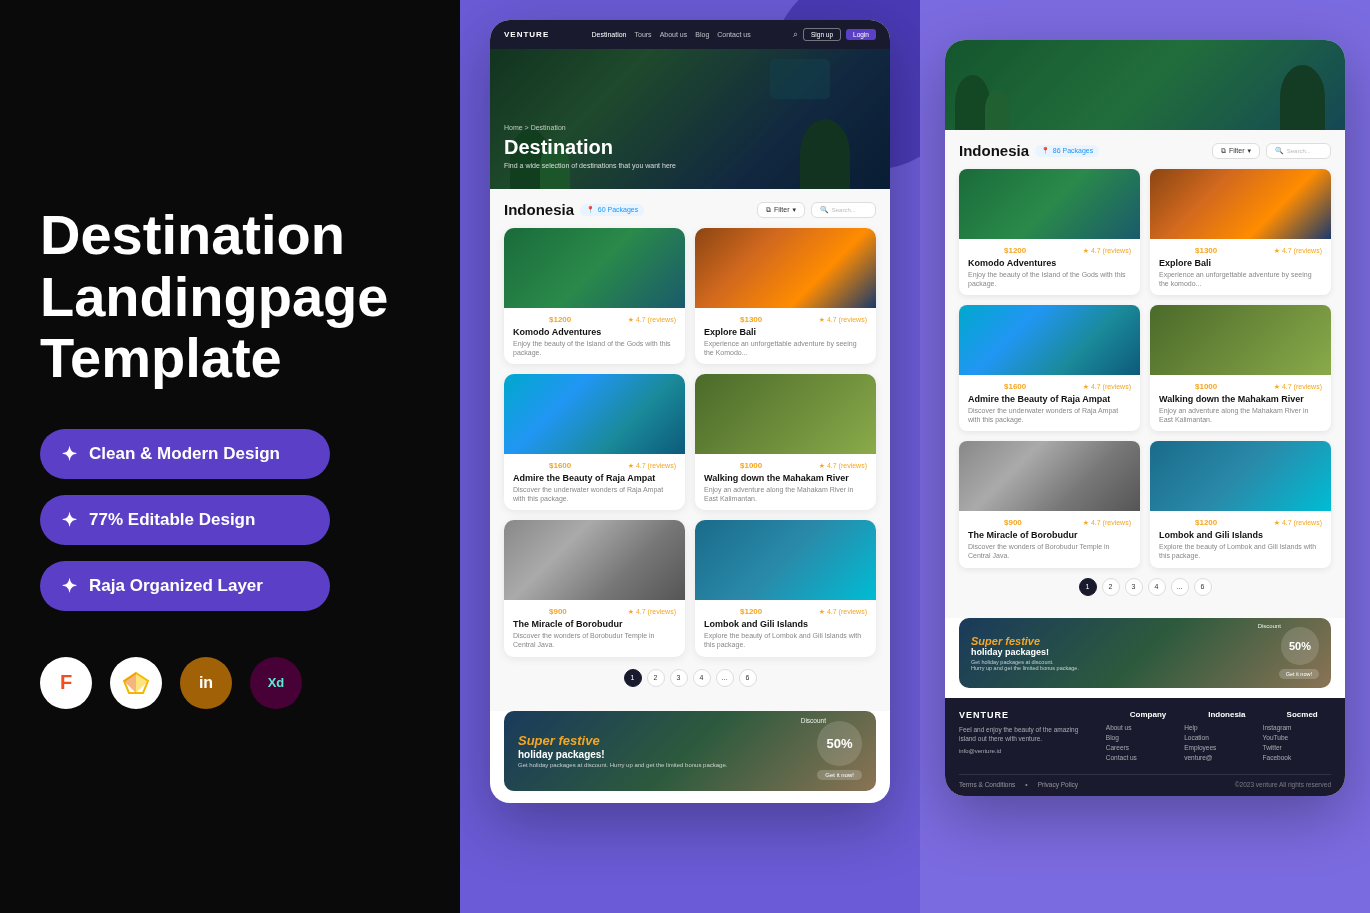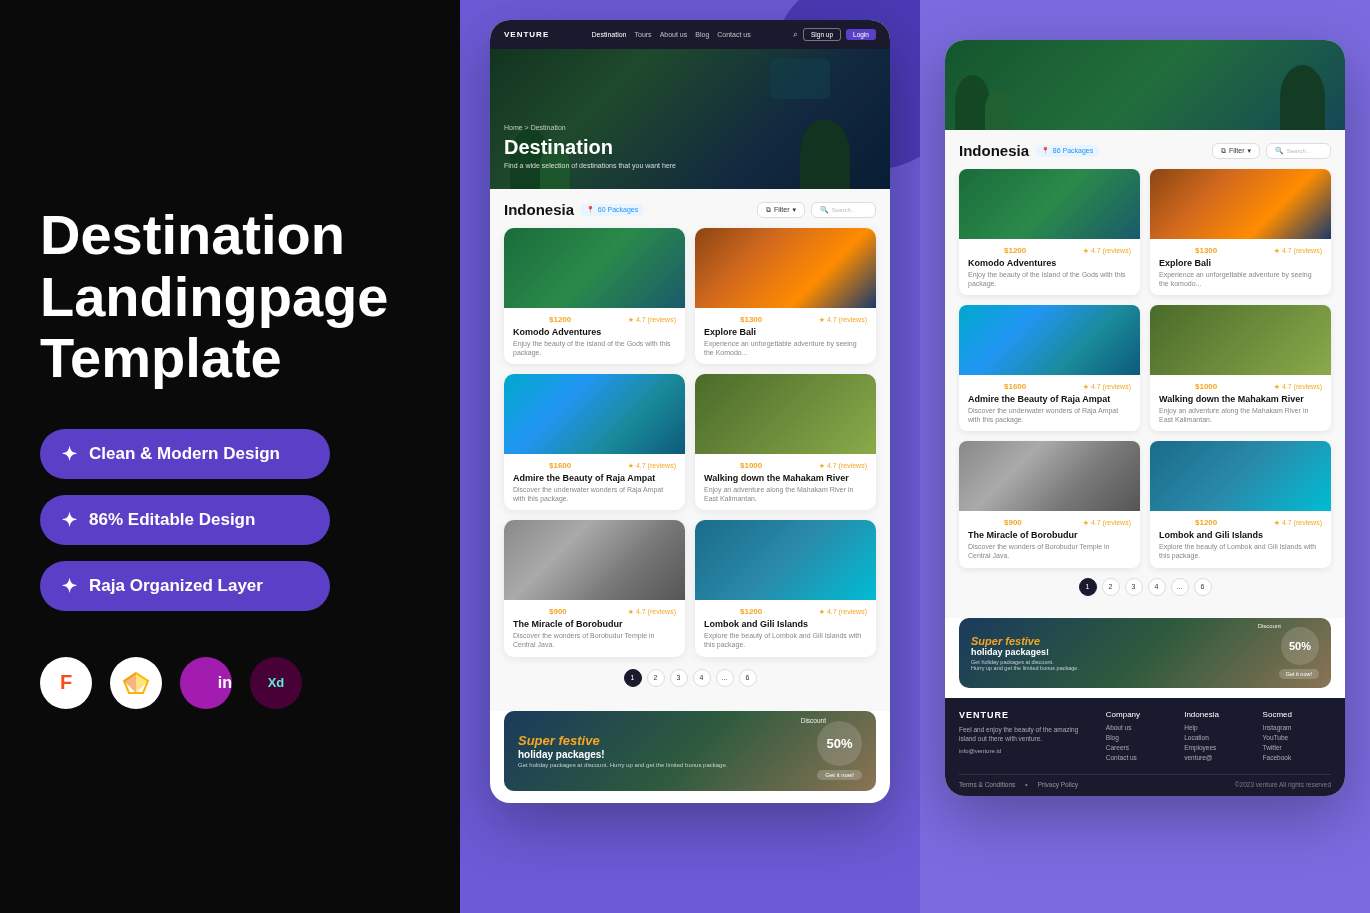--- a/index.html
+++ b/index.html
@@ -259,21 +259,21 @@
     }
 
     
     .right-footer {
       background: #1a1a2e;
       padding: 12px 14px 8px;
     }
     .footer-grid { display: grid; grid-template-columns: 2fr 1fr 1fr 1fr; gap: 10px; margin-bottom: 10px; }
     .footer-brand { font-size: 9px; font-weight: 700; color: #fff; margin-bottom: 5px; letter-spacing: 1px; }
     .footer-desc { font-size: 6.5px; color: rgba(255,255,255,0.6); line-height: 1.4; }
-    .footer-col-title { font-size: 8px; font-weight: 400; color: #fff; margin-bottom: 5px; }
+    .footer-col-title { font-size: 8px; font-weight: 700; color: #fff; margin-bottom: 5px; margin-left: 24px; }
     .footer-col-item { font-size: 6.5px; color: rgba(255,255,255,0.6); margin-bottom: 3px; display: block; }
     .footer-bottom { border-top: 1px solid rgba(255,255,255,0.1); padding-top: 6px; display: flex; justify-content: space-between; align-items: center; }
     .footer-terms { font-size: 6.5px; color: rgba(255,255,255,0.5); display: flex; gap: 10px; }
     .footer-copy { font-size: 6.5px; color: rgba(255,255,255,0.4); }
 
     
     .figma-f {
       width: 52px; height: 52px; border-radius: 50%;
       background: #fff;
       display: flex; align-items: center; justify-content: center;
@@ -307,37 +307,37 @@
 Landingpage
 Template</span>
   </h1>
 
   <div class="feature-badge">
     <span class="badge-icon">✦</span>
     <span>Clean &amp; Modern  Design</span>
   </div>
   <div class="feature-badge">
     <span class="badge-icon">✦</span>
-    <span>86% Editable Design</span>
+    <span>77% Editable Design</span>
   </div>
   <div class="feature-badge">
     <span class="badge-icon">✦</span>
     <span>Raja Organized Layer</span>
   </div>
 
   <div class="tool-icons">
     <div class="figma-f">F</div>
     <div class="sketch-s">
       <svg width="28" height="24" viewBox="0 0 28 24">
         <polygon points="14,2 26,10 21,22 7,22 2,10" fill="none" stroke="#F7B500" stroke-width="2"></polygon>
         <polygon points="14,2 26,10 14,22" fill="#FDCA00" opacity="0.5"></polygon>
         <polygon points="14,2 2,10 14,22" fill="#EC6C00" opacity="0.5"></polygon>
       </svg>
     </div>
-    <div class="invision-i" style="background:#a21caf;justify-content:flex-end;">
+    <div class="invision-i" style="background:#a16207;">
       <span style="color:#fff;font-weight:700;font-size:16px;">in</span>
     </div>
     <div class="xd-x">
       <span style="color:#5eead4;font-weight:700;font-size:13px;">Xd</span>
     </div>
   </div>
 </div>
 
 <div class="center-panel">
   <div class="center-bg-shape"></div>

